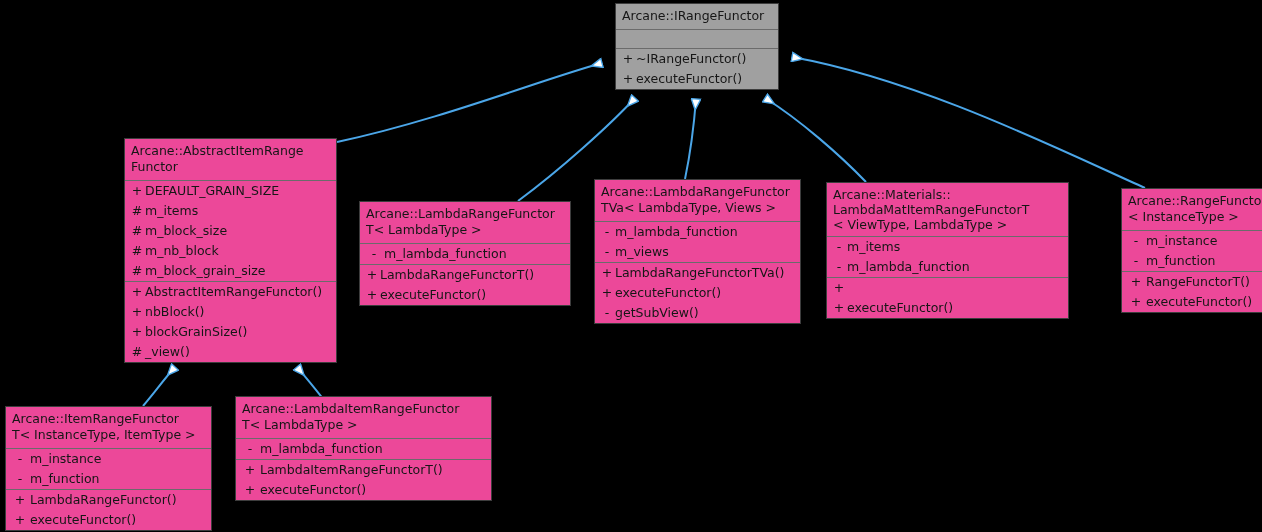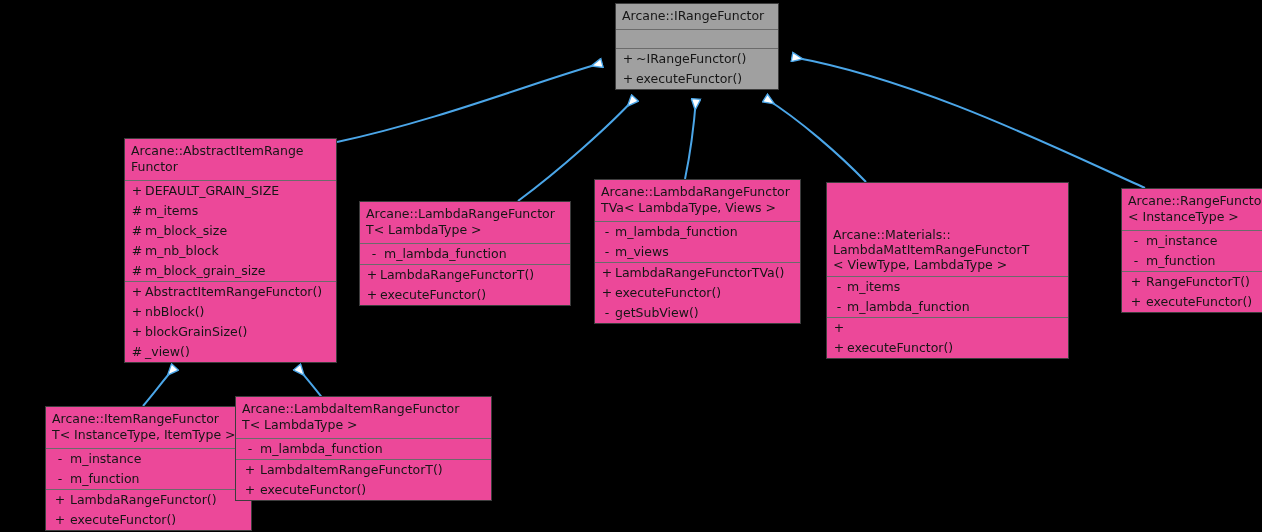--- a/index.html
+++ b/index.html
@@ -70,24 +70,24 @@
   .member .mname {
     flex: 1 1 auto;
   }
   
   #n-irangefunctor   { left: 615px; top: 3px;   width: 164px; }
   #n-abstract        { left: 124px; top: 138px; width: 213px; }
   #n-lambdarange     { left: 359px; top: 201px; width: 212px; }
   #n-lambdarangeva   { left: 594px; top: 179px; width: 207px; }
   #n-matitem         { left: 826px; top: 182px; width: 243px; }
   #n-rangefunctort   { left: 1093px; top: 188px; width: 196px; margin-left: 28px; }
-  #n-itemrange       { left: 5px;   top: 406px; width: 207px; margin-left: 40px; }
+  #n-itemrange       { left: 5px;   top: 406px; width: 207px; }
   #n-lambdaitem      { left: 235px; top: 396px; width: 257px; }
   
-  .node-title.three-line { line-height: 15px; padding-top: 4px; padding-bottom: 4px; margin-top: 40px; }
+  .node-title.three-line { line-height: 15px; padding-top: 4px; padding-bottom: 4px; }
   .member.wide .vis { width: 20px; }
 </style>
 </head>
 <body>
 
 <div id="diagram">
 
   <svg id="edges" viewBox="0 0 1262 532" xmlns="http://www.w3.org/2000/svg">
     <defs>
       <marker id="arrowhead" markerWidth="13" markerHeight="11" refX="12" refY="5.5" orient="auto" markerUnits="userSpaceOnUse">

